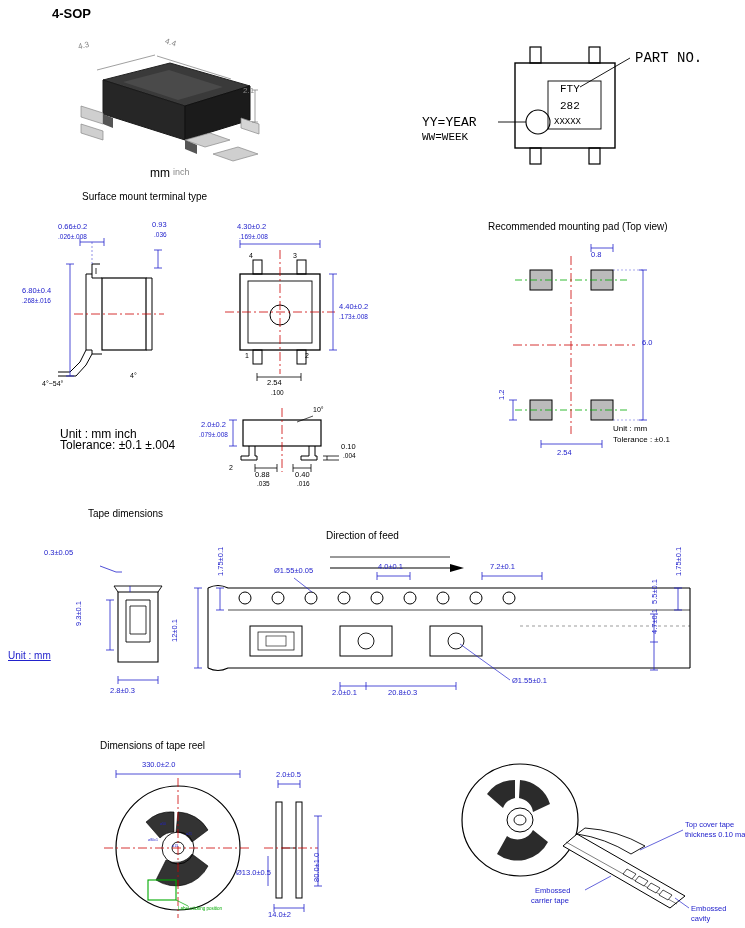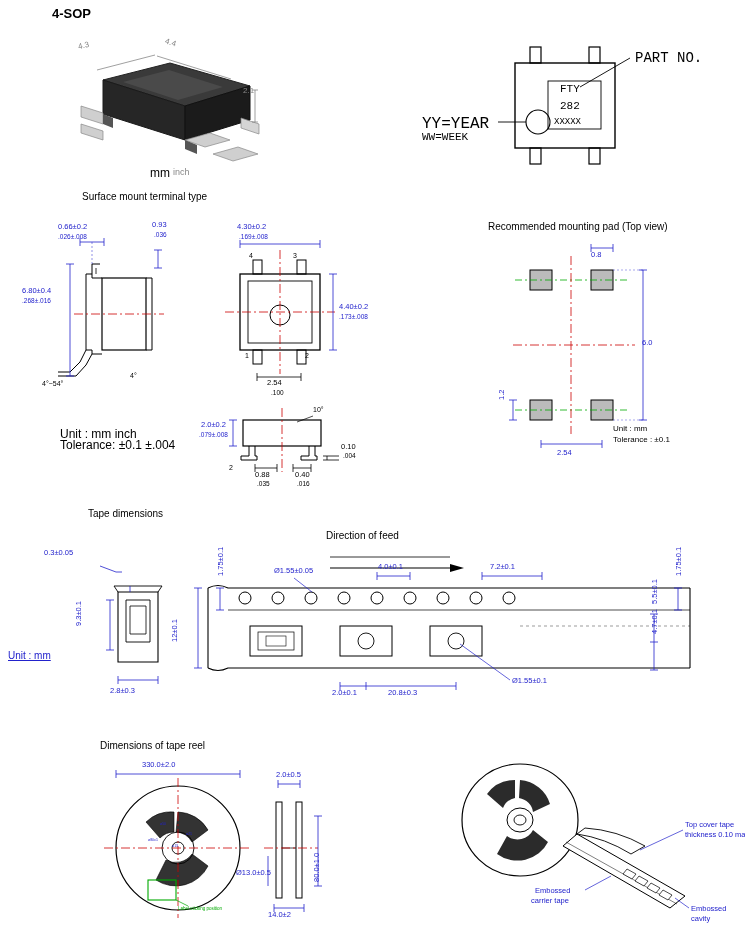--- a/index.html
+++ b/index.html
@@ -75,21 +75,21 @@
 
     <rect x="118" y="56" width="53" height="48" fill="none" stroke="#000" stroke-width="0.9"></rect>
 
     <circle cx="108" cy="97" r="12" fill="none" stroke="#000" stroke-width="1.1"></circle>
 
     <line x1="150" y1="62" x2="200" y2="33" stroke="#000" stroke-width="0.9"></line>
 
     <line x1="96" y1="97" x2="68" y2="97" stroke="#000" stroke-width="0.9"></line>
   </svg>
   <div class="t mono" style="left:205px; top:25px; font-size:14px;">PART NO.</div>
-  <div class="t mono" style="left:-8px; top:90px; font-size:16px;">YY=YEAR</div>
+  <div class="t mono" style="left:-8px; top:90px; font-size:13px;">YY=YEAR</div>
   <div class="t mono" style="left:-8px; top:106px; font-size:11px;">WW=WEEK</div>
   <div class="t mono" style="left:130px; top:58px; font-size:11px;">FTY</div>
   <div class="t mono" style="left:130px; top:75px; font-size:11px;">282</div>
   <div class="t mono" style="left:124px; top:92px; font-size:9px;">XXXXX</div>
 </div>
 
 <div class="t sec" style="left:82px; top:191px;">Surface mount terminal type</div>
 <div class="t sec" style="left:488px; top:201px;margin-top:20px;">Recommended mounting pad (Top view)</div>
 <div class="t sec" style="left:88px; top:508px;">Tape dimensions</div>
 <div class="t sec" style="left:100px; top:740px;">Dimensions of tape reel</div>

